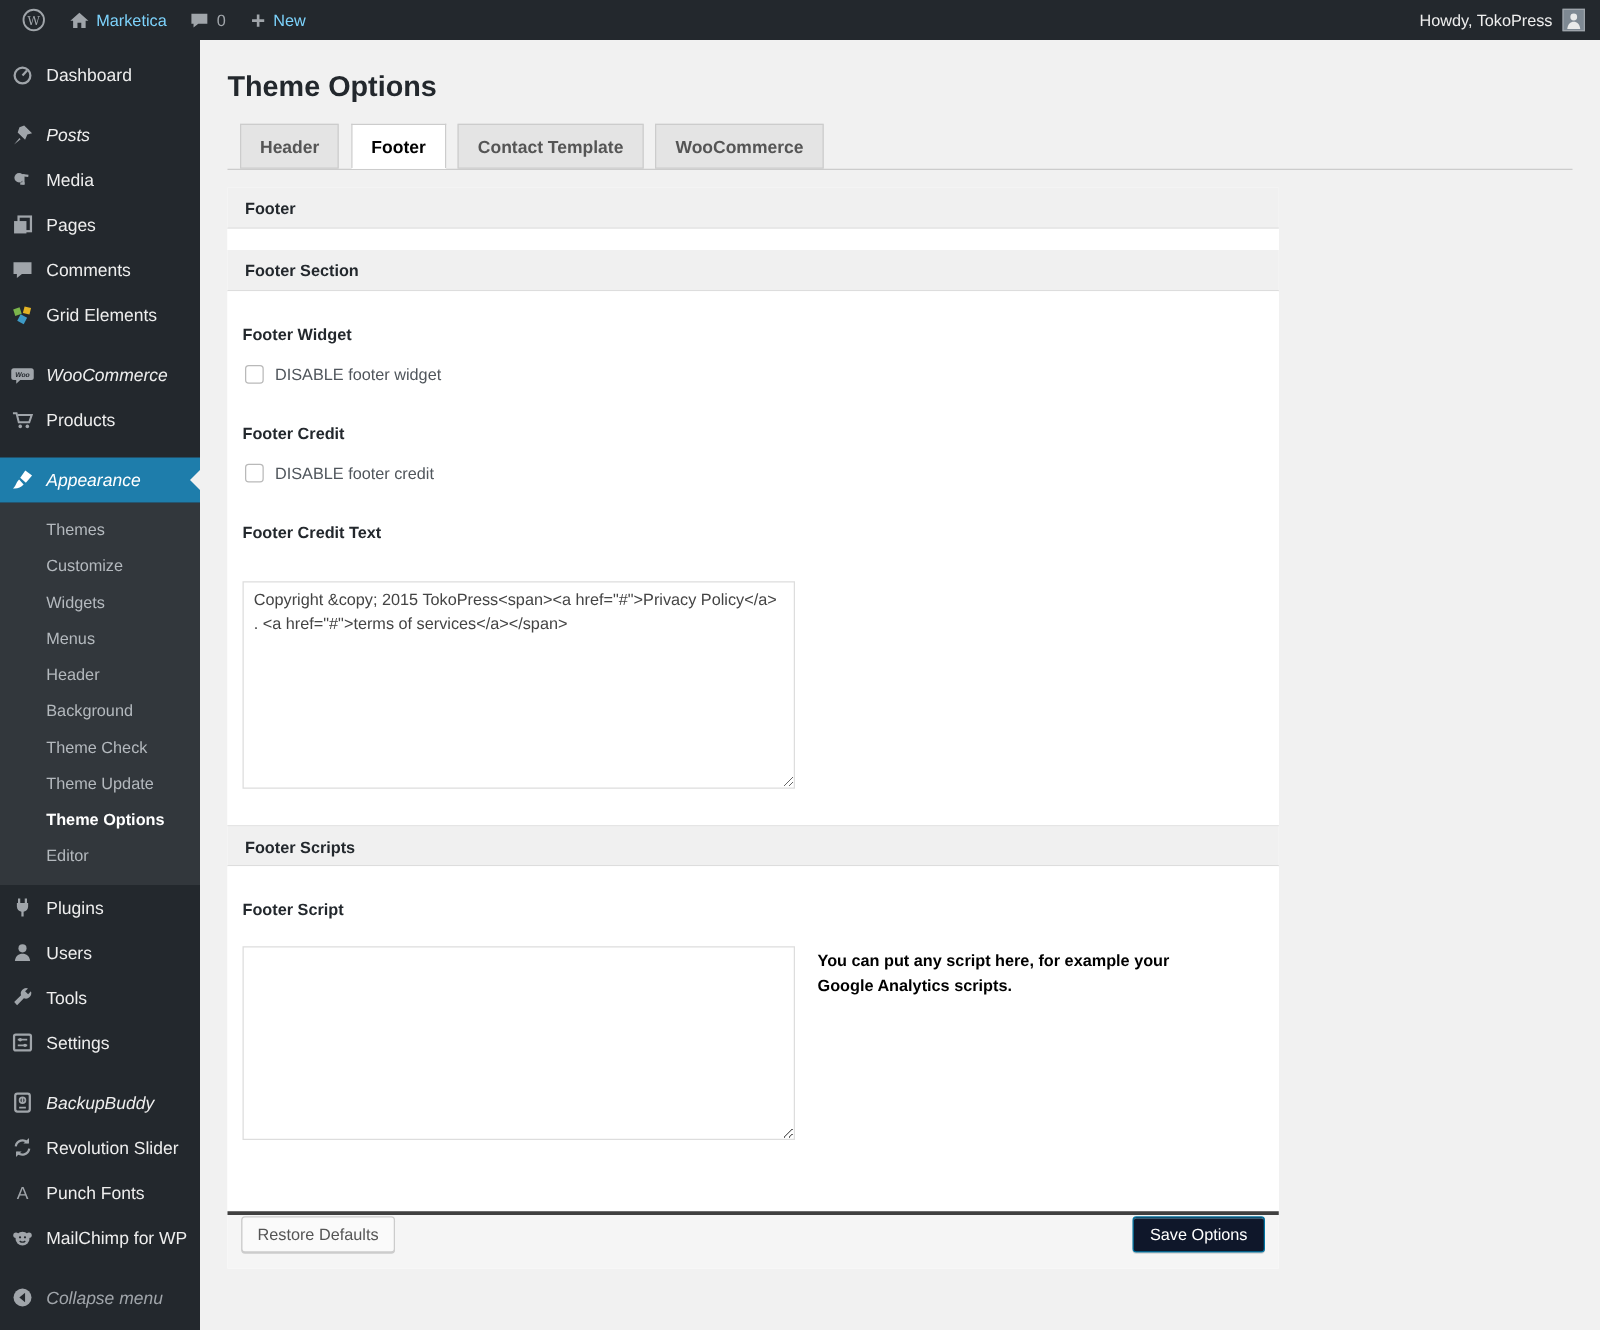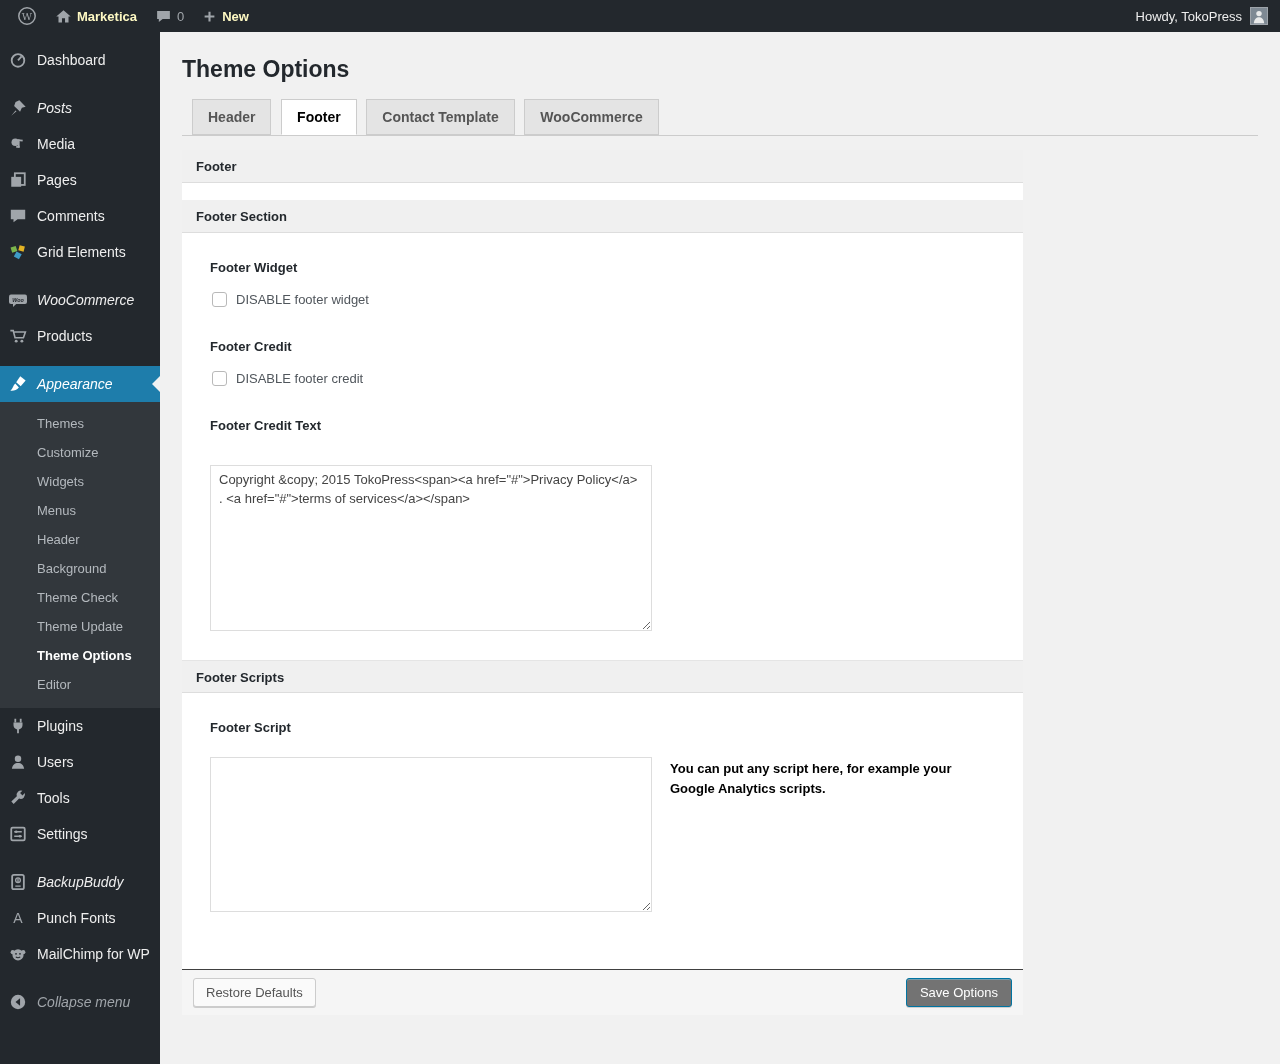--- a/index.html
+++ b/index.html
@@ -15,21 +15,21 @@
   
   .adminbar {
     height: 32px; background: #23282d; color: #eee;
     display: flex; align-items: center; justify-content: space-between;
     padding: 0 12px 0 8px; font-size: 13px;
   }
   .ab-left, .ab-right { display: flex; align-items: center; height: 32px; }
   .ab-item { display: flex; align-items: center; gap: 5px; padding: 0 9px; height: 32px; cursor: pointer; }
   .ab-item .glyph { color: #a0a5aa; display: inline-flex; }
   .ab-count { color: #a0a5aa; }
-  .ab-new-label, .ab-site { color: #fef9c3; font-weight: 700; }
+  .ab-new-label, .ab-site { color: #7dd3fc; font-weight: 400; }
   .howdy { color: #eee; display: flex; align-items: center; gap: 8px; cursor: pointer; }
   .avatar { width: 18px; height: 18px; background: #7e8993; border: 1px solid #9ea4aa; display: inline-flex; }
 
   
   .frame { display: flex; height: 1032px; }
 
   
   .sidebar { width: 160px; background: #23282d; flex: none; padding-top: 10px; }
   .menu-item {
     display: flex; align-items: center; gap: 9px;
@@ -61,51 +61,51 @@
   .nav-tab.active { background: #fff; color: #000; border-bottom: 1px solid #fff; }
 
   
   .panel { width: 841px; margin-top: 14px; background: #fff; }
   .section-bar {
     background: #f0f0f0; border-bottom: 1px solid #ddd;
     padding: 0 14px; height: 33px; line-height: 33px;
     font-weight: 700; font-size: 13px; color: #23282d;
   }
   .white-gap { height: 17px; background: #fff; }
-  .panel-body { background: #fff; padding: 27px 14px 26px 28px; }
+  .panel-body { background: #fff; padding: 27px 14px 26px 12px; }
   .field-label { font-weight: 700; font-size: 13px; color: #23282d; margin-bottom: 17px; }
   .check-row { display: flex; align-items: flex-start; gap: 9px; margin: 0 0 32px 2px; color: #50565c; }
   .check-row input[type="checkbox"] {
     appearance: none; -webkit-appearance: none;
     width: 15px; height: 15px; border: 1px solid #b9b9b9; border-radius: 3px;
     background: #fff; margin: 0; cursor: pointer;
   }
   textarea {
     width: 442px; border: 1px solid #ddd; background: #fff;
     font-family: "Liberation Sans", sans-serif; font-size: 13px; color: #444;
     padding: 5px 8px; line-height: 1.45; resize: both; outline: none;
   }
   .ta-credit { height: 166px; }
   .ta-script { height: 155px; }
   .script-row { display: flex; align-items: flex-start; }
   .script-hint { width: 305px; margin-left: 18px; padding-top: 2px; color: #000000; line-height: 1.5; font-weight: bold; }
   .panel-body.scripts { padding-bottom: 57px; }
 
   .panel-footer {
-    background: #f5f5f5; border-top: 1px solid #404040;
-    display: flex; justify-content: space-between; align-items: center;
-    padding: 0 11px; height: 46px;
+    background: #f5f5f5; border-top: 3px solid #404040;
+    display: flex; justify-content: space-between; align-items: flex-end;
+    padding: 13px 11px; height: 46px;
   }
   .btn-secondary {
     background: #fafafa; border: 1px solid #ccc; border-radius: 3px;
     color: #555; font-size: 13px; padding: 6px 12px; cursor: pointer;
     box-shadow: 0 1px 0 #ccc; font-family: inherit;
   }
   .btn-primary {
-    background: #737373; border: 1px solid #0074a2; border-radius: 3px;
+    background: #0f172a; border: 1px solid #0074a2; border-radius: 3px;
     color: #fff; font-size: 13px; padding: 6px 13px; cursor: pointer;
     box-shadow: inset 0 1px 0 rgba(120,200,230,.5), 0 1px 0 rgba(0,0,0,.15);
     font-family: inherit;
   }
 
   
   .page-footer {
     display: flex; justify-content: space-between; align-items: center;
     margin-top: 52px; color: #777; font-size: 13px;
   }
@@ -320,20 +320,31 @@
       <span class="mi">
           <svg width="18" height="18" viewBox="0 0 20 20">
             <rect x="3.5" y="2" width="13" height="16" rx="2" fill="none" stroke="currentColor" stroke-width="2"></rect>
             <circle cx="10" cy="8" r="2.6" fill="none" stroke="currentColor" stroke-width="1.5"></circle>
             <path d="M10 5.8v4.4M7 14.5h6" stroke="currentColor" stroke-width="1.5"></path>
           </svg>
         </span>
       <span>BackupBuddy</span>
     </div>
 
+    <div class="menu-item">
+      <span class="mi">
+          <svg width="18" height="18" viewBox="0 0 20 20">
+            <path d="M4 9a6.2 6.2 0 0110.8-3.2" fill="none" stroke="currentColor" stroke-width="2"></path>
+            <path d="M15.8 1.5v5h-5z" fill="currentColor"></path>
+            <path d="M16 11a6.2 6.2 0 01-10.8 3.2" fill="none" stroke="currentColor" stroke-width="2"></path>
+            <path d="M4.2 18.5v-5h5z" fill="currentColor"></path>
+          </svg>
+        </span>
+      <span>Revolution Slider</span>
+    </div>
 
     <div class="menu-item">
       <span class="mi punch-a">A</span>
       <span>Punch Fonts</span>
     </div>
 
     <div class="menu-item">
       <span class="mi">
           <svg width="18" height="18" viewBox="0 0 20 20">
             <circle cx="4.2" cy="8" r="2.4" fill="currentColor"></circle>

